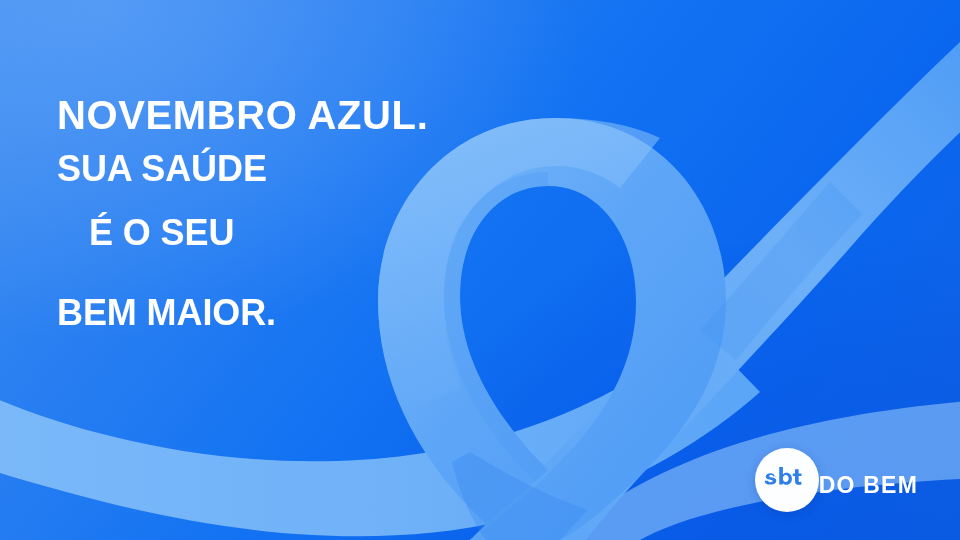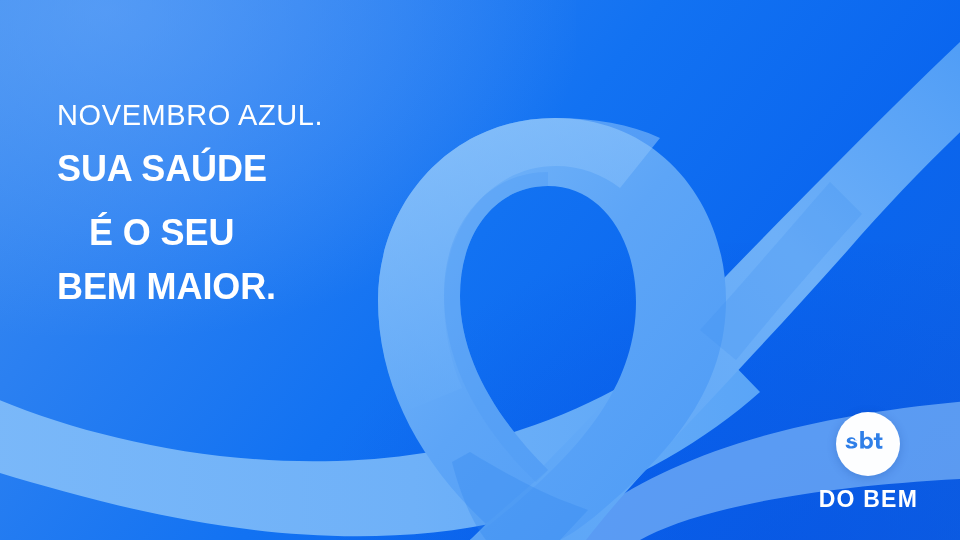--- a/index.html
+++ b/index.html
@@ -70,44 +70,43 @@
     left: 57px;
     top: 92px;
     z-index: 5;
   }
   .hl-line {
     color: #ffffff;
     white-space: nowrap;
     letter-spacing: 0.2px;
   }
   .hl-kicker {
-    font-size: 29px;
-    font-weight: 400;
+    font-size: 40px;
+    font-weight: 700;
     line-height: 46px;
     margin-bottom: 1px;
     letter-spacing: 0.6px;
   }
   .hl-strong {
     font-size: 36px;
     font-weight: 700;
     line-height: 44px;
     letter-spacing: -0.1px;
   }
   .hl-gap-1 { margin-top: 9px; }
   .hl-gap-2 { margin-top: 20px; margin-left: 32px; }
-  .hl-gap-3 { margin-top: 10px; }
+  .hl-gap-3 { margin-top: 36px; }
 
   
   .brand {
     position: absolute;
     right: 42px;
     bottom: 28px;
     z-index: 6;
     display: flex;
-    flex-direction: column;
     align-items: center;
   }
   .brand-mark {
     width: 64px;
     height: 64px;
     border-radius: 50%;
     background: #fdfeff;
     display: flex;
     align-items: center;
     justify-content: center;

